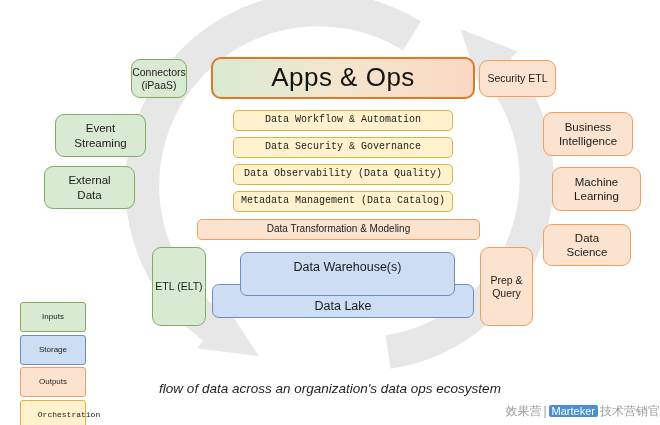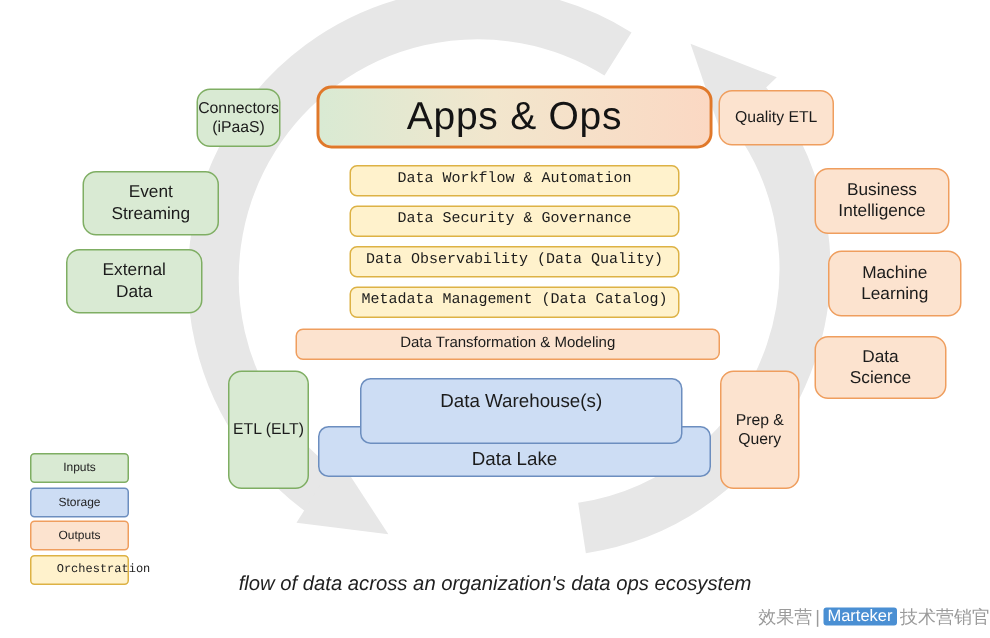--- a/index.html
+++ b/index.html
@@ -25,21 +25,21 @@
     background:linear-gradient(90deg,#d9ead3 0%,#f2e6cd 45%,#fbd8c3 100%);
     border:2px solid #e0782a; border-radius:10px;
     font-size:26px; letter-spacing:0.5px; color:#141414;
   }
   .warehouse { left:240px; top:252px; width:215px; height:44px; font-size:12.5px;
     padding-bottom:12px; border-radius:7px; z-index:3; }
   .lake { left:212px; top:284px; width:262px; height:34px; font-size:12.5px;
     padding-top:12px; border-radius:7px; z-index:2; }
   .legend { position:absolute; left:20px; top:302px; z-index:4; }
   .legend .key {
-    width:66px; height:20px; margin-bottom:2.5px; border-radius:3px;
+    width:66px; height:30px; margin-bottom:2.5px; border-radius:3px;
     display:flex; align-items:center; justify-content:center;
     font-size:8px; color:#222;
   }
   .legend .key.green  { border-width:1px; }
   .legend .key.blue   { border-width:1px; }
   .legend .key.peach  { border-width:1px; }
   .legend .key.yellow { border-width:1px;padding-left:32px; }
   .caption {
     position:absolute; left:0; right:0; top:381px; text-align:center;
     font-style:italic; font-size:13.5px; color:#1f1f1f;
@@ -64,21 +64,21 @@
       <marker id="arrow" markerUnits="userSpaceOnUse" markerWidth="64" markerHeight="64" refX="18" refY="32" orient="auto">
         <path d="M2,6 L58,32 L2,58 Z" fill="#e7e7e7"></path>
       </marker>
     </defs>
     <path d="M 412 36 A 175 175 0 0 0 225 335" stroke="#e7e7e7" stroke-width="34" fill="none" marker-end="url(#arrow)"></path>
     <path d="M 388 352 A 175 175 0 0 0 488 58" stroke="#e7e7e7" stroke-width="34" fill="none" marker-end="url(#arrow)"></path>
   </svg>
 
   <div class="box green sm" style="left:131px; top:59px; width:56px; height:39px;">Connectors (iPaaS)</div>
   <div class="box apps-ops">Apps &amp; Ops</div>
-  <div class="box peach sm" style="left:479px; top:60px; width:77px; height:37px;">Quality ETL</div>
+  <div class="box peach sm" style="left:479px; top:60px; width:77px; height:37px;">Security ETL</div>
 
   <div class="box green side" style="left:55px; top:114px; width:91px; height:43px;">Event Streaming</div>
   <div class="box green side" style="left:44px; top:166px; width:91px; height:43px;">External Data</div>
 
   <div class="box yellow bar" style="left:233px; top:110px; width:220px; height:21px;">Data Workflow &amp; Automation</div>
   <div class="box yellow bar" style="left:233px; top:137px; width:220px; height:21px;">Data Security &amp; Governance</div>
   <div class="box yellow bar" style="left:233px; top:164px; width:220px; height:21px;">Data Observability (Data Quality)</div>
   <div class="box yellow bar" style="left:233px; top:191px; width:220px; height:21px;">Metadata Management (Data Catalog)</div>
 
   <div class="box peach bar" style="left:197px; top:219px; width:283px; height:21px;">Data Transformation &amp; Modeling</div>

